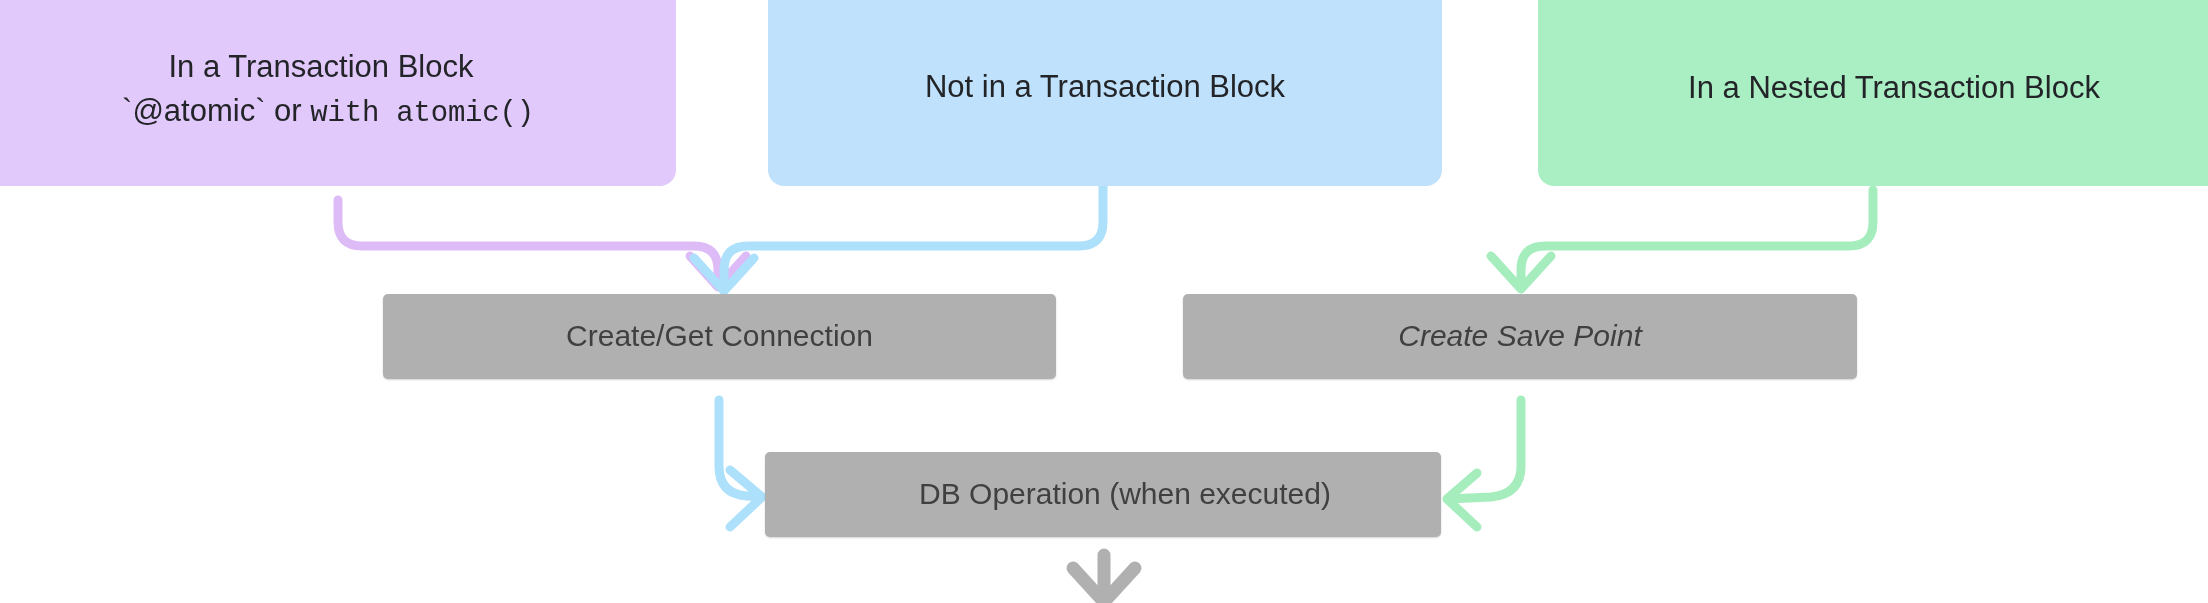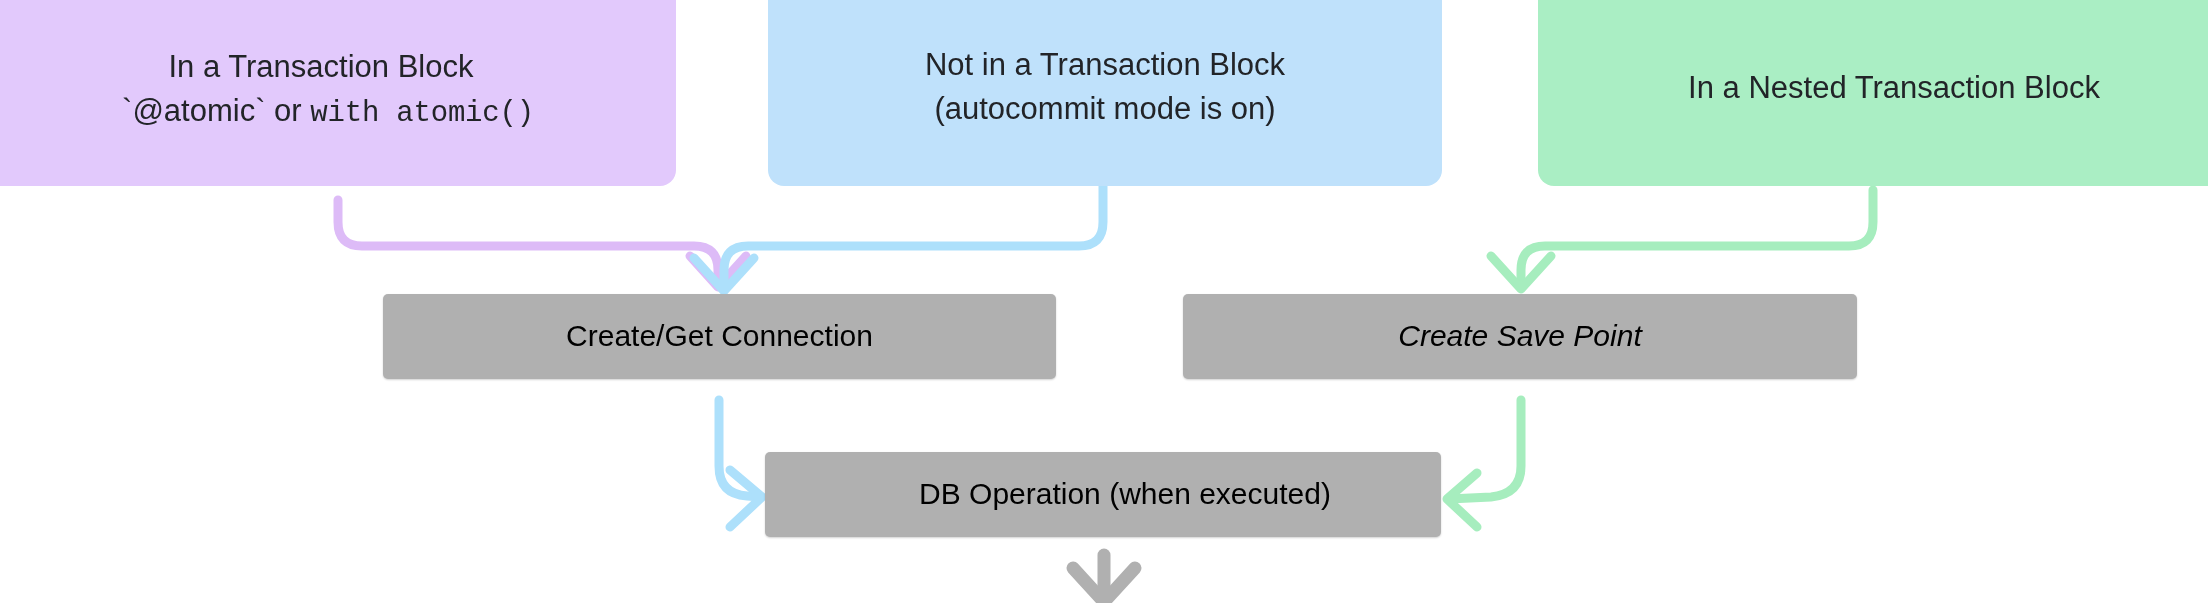--- a/index.html
+++ b/index.html
@@ -71,21 +71,21 @@
   }
   .code-tick {
     font-family: "Liberation Sans", sans-serif;
     margin-left: 14px;
   }
   
   .action {
     background: #b0b0b0;
     border-radius: 5px;
     font-size: 30px;
-    color: #000000;
+    color: #404040;
     box-shadow: 0 1px 2px rgba(0,0,0,0.18);
   }
   #node-connection {
     left: 383px;
     top: 294px;
     width: 673px;
     height: 85px;
   }
   #node-savepoint {
     left: 1183px;
@@ -159,21 +159,20 @@
     </g>
   </svg>
 
   <div class="node cond" id="node-atomic">
     <span class="node-line">In a Transaction Block</span>
     <span class="node-line"><span class="code-tick">`@atomic` or </span><span class="mono">with atomic()</span></span>
   </div>
 
   <div class="node cond" id="node-autocommit">
     <span class="node-line">Not in a Transaction Block</span>
-    <span class="node-line">(autocommit mode is on)</span>
   </div>
 
   <div class="node cond" id="node-nested">
     <span class="node-line">In a Nested Transaction Block</span>
   </div>
 
   <div class="node action" id="node-connection">
     <span class="node-line">Create/Get Connection</span>
   </div>
 

